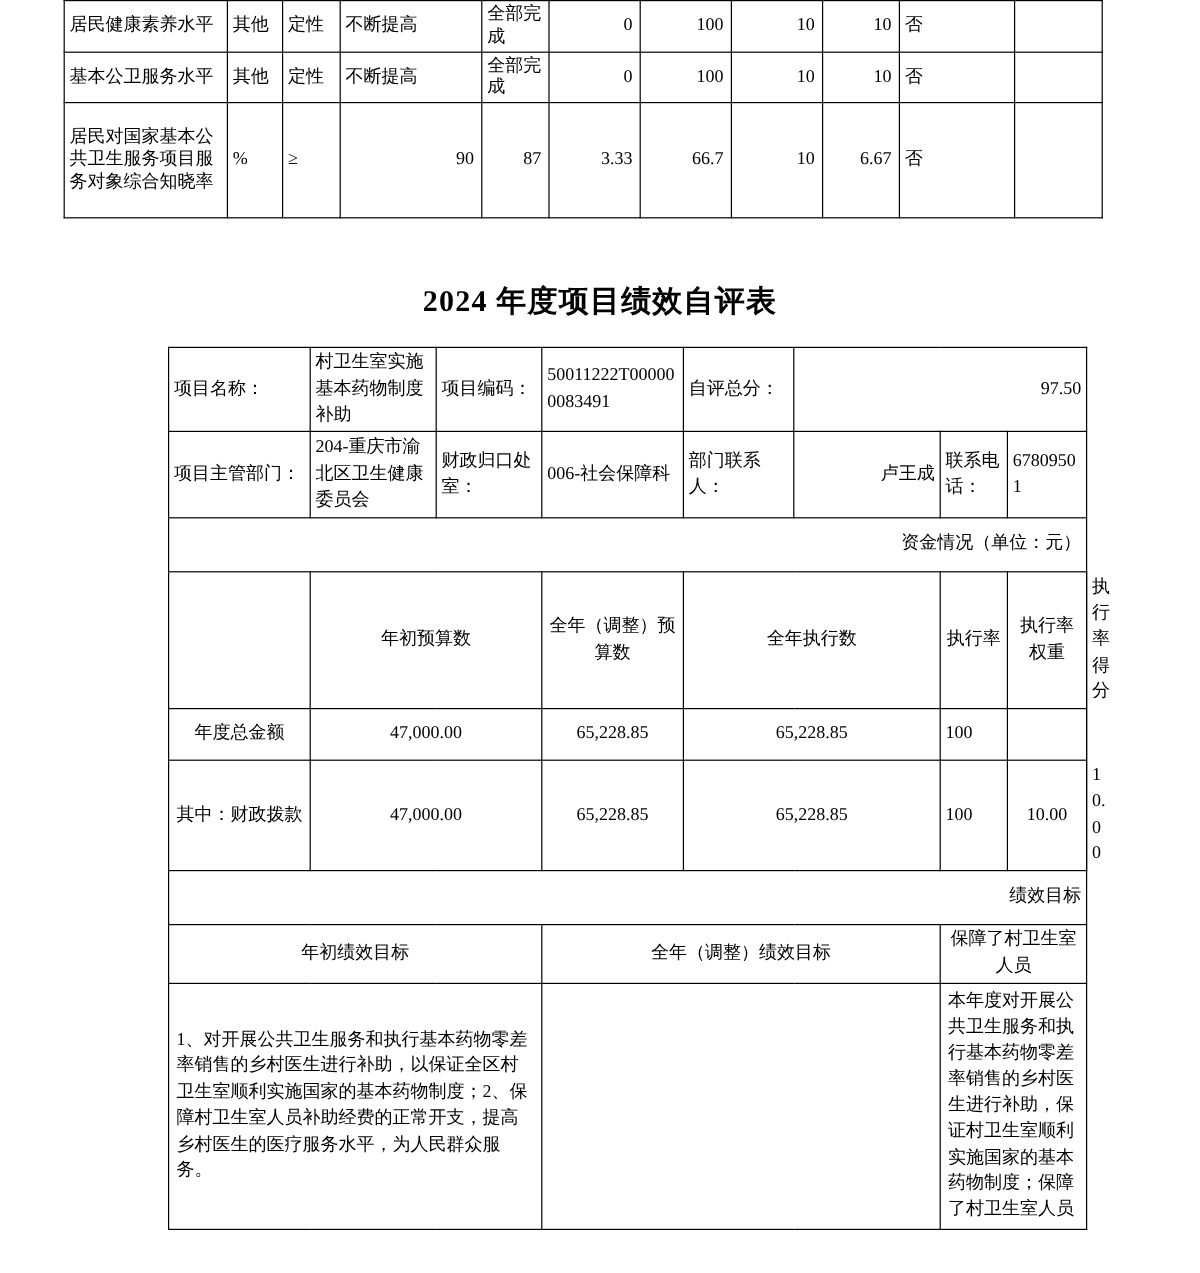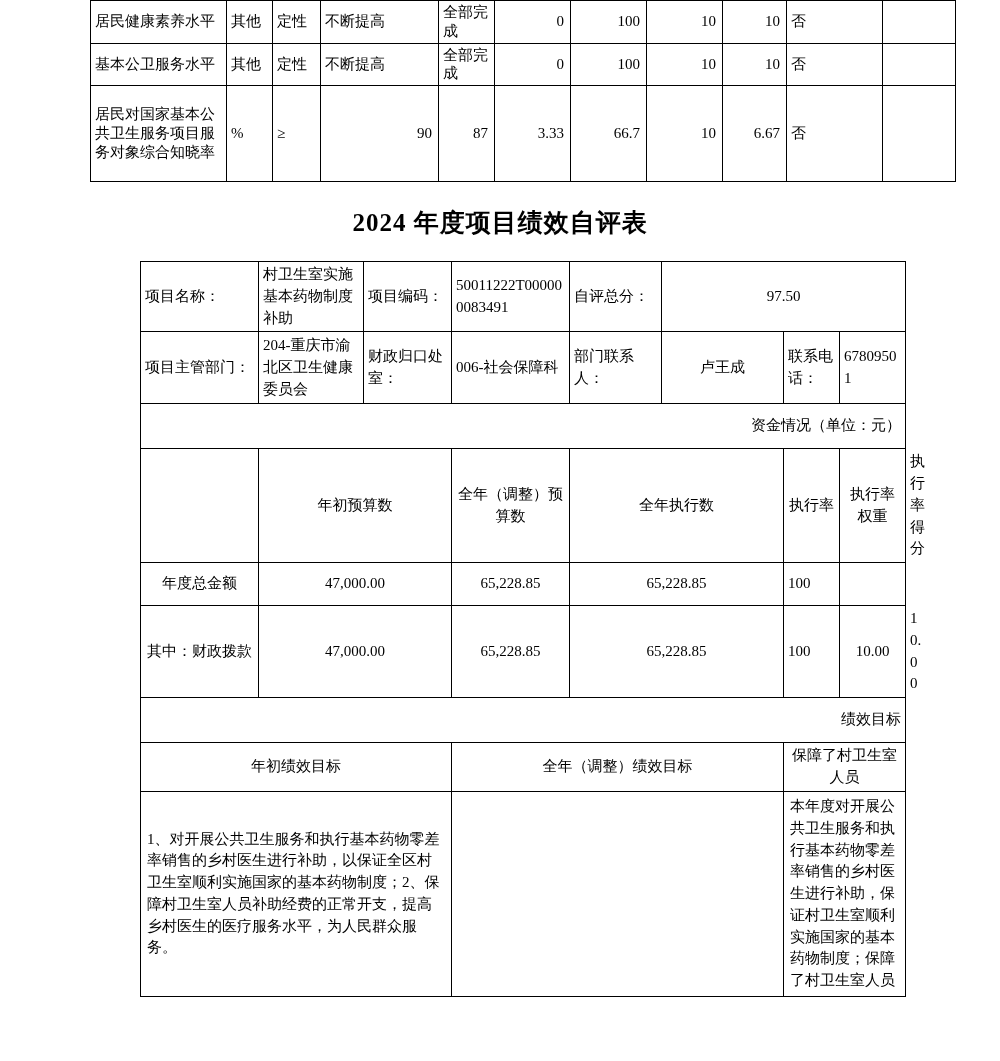--- a/index.html
+++ b/index.html
@@ -30,47 +30,47 @@
     border: 1px solid #000000;
     padding: 2px 4px;
     vertical-align: middle;
     font-size: 15px;
     line-height: 1.25;
     word-break: break-all;
   }
 
   
   .top-table-wrap {
-    padding-left: 90px;
+    padding-left: 53px;
   }
   table.top-table {
     width: 865px;
   }
   table.top-table td {
     height: 22px;
   }
   .cell-name {
     font-size: 15px;
     line-height: 1.3;
   }
   .num-right {
     text-align: right;
     padding-right: 6px !important;
   }
   .c-center {
-    text-align: center;
+    text-align: right;
   }
   .v-mid { vertical-align: middle; }
 
   
   .doc-title {
     text-align: center;
     font-size: 25px;
     font-weight: bold;
-    margin: 24px 0 22px 0;
+    margin: 52px 0 22px 0;
     font-family: "Liberation Serif", "DejaVu Serif", serif;
     letter-spacing: 1px;
   }
 
   
   .main-table-wrap {
     padding-left: 140px;
   }
   table.main-table {
     width: 765px;

